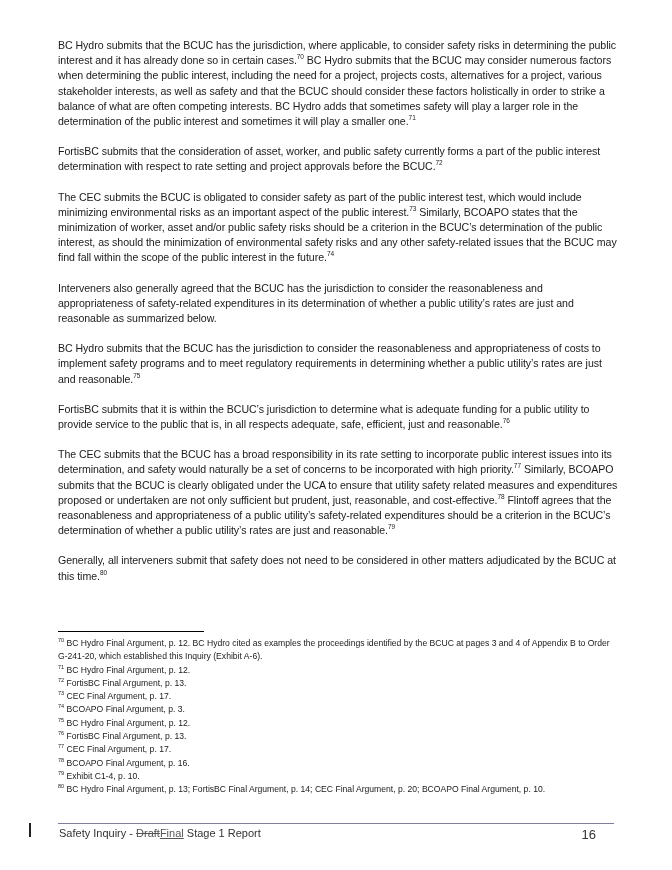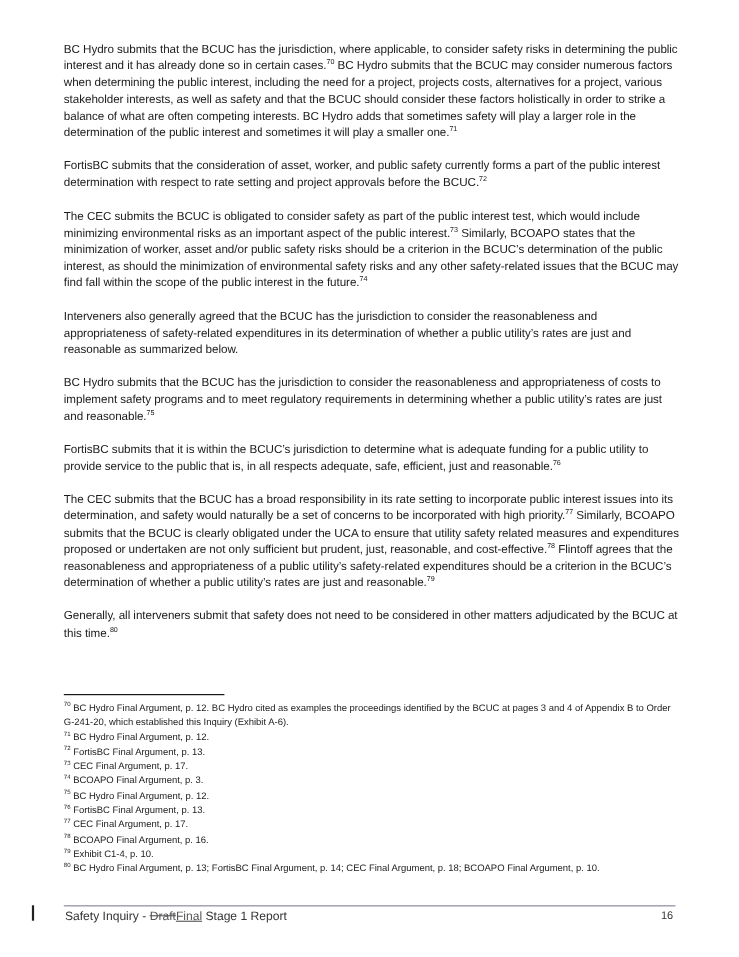--- a/index.html
+++ b/index.html
@@ -10,21 +10,21 @@
   sup { font-size: 6.5px; line-height: 0; vertical-align: super; }
   .fn-rule { position: absolute; left: 58px; top: 631px; width: 146px; height: 1px; background: #000; }
   .footnotes { position: absolute; left: 58px; top: 637px; width: 560px; }
   .fn { font-size: 8.6px; line-height: 13.3px; margin: 0; }
   .fn sup { font-size: 5.5px; }
   .change-bar { position: absolute; left: 29px; top: 823px; width: 2px; height: 14px; background: #222; }
   .footer-rule { position: absolute; left: 58px; top: 823px; width: 556px; height: 1px; background: #7f7f9a; }
   .footer-left { position: absolute; left: 59px; top: 827px; font-size: 11px; color: #333; }
   .footer-left .del { text-decoration: line-through; color: #555; }
   .footer-left .ins { text-decoration: underline; color: #555; }
-  .footer-right { position: absolute; right: 60px; top: 827px; font-size: 10px; color: #333; }
+  .footer-right { position: absolute; right: 76px; top: 827px; font-size: 13px; color: #333; }
 </style>
 </head>
 <body>
 
 <div class="page">
   <p class="para"><span>BC Hydro submits that the BCUC has the jurisdiction, where applicable, to consider safety risks in determining the public interest and it has already done so in certain cases.</span><sup>70</sup><span> BC Hydro submits that the BCUC may consider numerous factors when determining the public interest, including the need for a project, projects costs, alternatives for a project, various stakeholder interests, as well as safety and that the BCUC should consider these factors holistically in order to strike a balance of what are often competing interests. BC Hydro adds that sometimes safety will play a larger role in the determination of the public interest and sometimes it will play a smaller one.</span><sup>71</sup></p>
   <p class="para"><span>FortisBC submits that the consideration of asset, worker, and public safety currently forms a part of the public interest determination with respect to rate setting and project approvals before the BCUC.</span><sup>72</sup></p>
   <p class="para"><span>The CEC submits the BCUC is obligated to consider safety as part of the public interest test, which would include minimizing environmental risks as an important aspect of the public interest.</span><sup>73</sup><span> Similarly, BCOAPO states that the minimization of worker, asset and/or public safety risks should be a criterion in the BCUC’s determination of the public interest, as should the minimization of environmental safety risks and any other safety-related issues that the BCUC may find fall within the scope of the public interest in the future.</span><sup>74</sup></p>
   <p class="para"><span>Interveners also generally agreed that the BCUC has the jurisdiction to consider the reasonableness and appropriateness of safety-related expenditures in its determination of whether a public utility’s rates are just and reasonable as summarized below.</span></p>
   <p class="para"><span>BC Hydro submits that the BCUC has the jurisdiction to consider the reasonableness and appropriateness of costs to implement safety programs and to meet regulatory requirements in determining whether a public utility’s rates are just and reasonable.</span><sup>75</sup></p>
@@ -39,19 +39,19 @@
   <p class="fn"><sup>70</sup><span> BC Hydro Final Argument, p. 12. BC Hydro cited as examples the proceedings identified by the BCUC at pages 3 and 4 of Appendix B to Order G-241-20, which established this Inquiry (Exhibit A-6).</span></p>
   <p class="fn"><sup>71</sup><span> BC Hydro Final Argument, p. 12.</span></p>
   <p class="fn"><sup>72</sup><span> FortisBC Final Argument, p. 13.</span></p>
   <p class="fn"><sup>73</sup><span> CEC Final Argument, p. 17.</span></p>
   <p class="fn"><sup>74</sup><span> BCOAPO Final Argument, p. 3.</span></p>
   <p class="fn"><sup>75</sup><span> BC Hydro Final Argument, p. 12.</span></p>
   <p class="fn"><sup>76</sup><span> FortisBC Final Argument, p. 13.</span></p>
   <p class="fn"><sup>77</sup><span> CEC Final Argument, p. 17.</span></p>
   <p class="fn"><sup>78</sup><span> BCOAPO Final Argument, p. 16.</span></p>
   <p class="fn"><sup>79</sup><span> Exhibit C1-4, p. 10.</span></p>
-  <p class="fn"><sup>80</sup><span> BC Hydro Final Argument, p. 13; FortisBC Final Argument, p. 14; CEC Final Argument, p. 18; BCOAPO Final Argument, p. 10.</span></p>
+  <p class="fn"><sup>80</sup><span> BC Hydro Final Argument, p. 13; FortisBC Final Argument, p. 14; CEC Final Argument, p. 20; BCOAPO Final Argument, p. 10.</span></p>
 </div>
 
 <div class="change-bar"></div>
 <div class="footer-rule"></div>
 <div class="footer-left"><span>Safety Inquiry - </span><span class="del">Draft</span><span class="ins">Final</span><span> Stage 1 Report</span></div>
 <div class="footer-right">16</div>
 
 </body></html>

